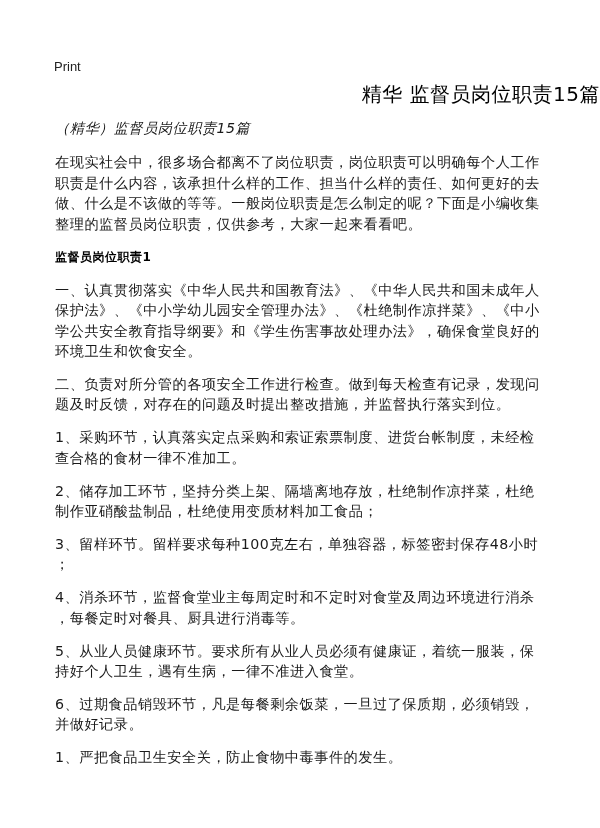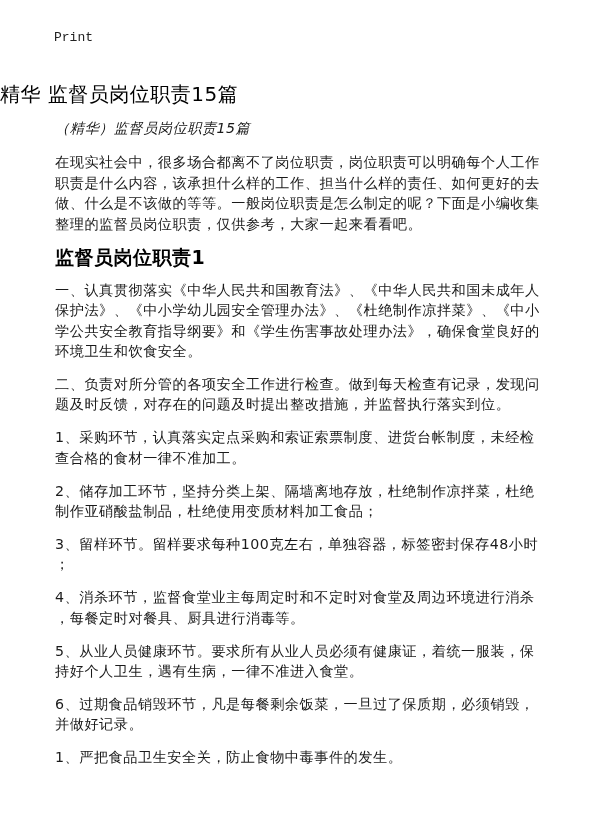--- a/index.html
+++ b/index.html
@@ -11,31 +11,31 @@
       width: 600px;
       height: 828px;
       position: relative;
       overflow: hidden;
       color: #111111;
       font-family: "DejaVu Sans", "Liberation Sans", sans-serif;
     }
     .print-label {
       position: absolute;
       left: 54px;
-      top: 30px;
-      font-family: Liberation Mono, monospace;
+      top: 59px;
+      font-family: Liberation Sans, sans-serif;
       font-size: 13px;
       color: #222;
     }
     .title {
       position: absolute;
       left: 0;
       width: 600px;
       top: 81px;
-      text-align: left;
+      text-align: right;
       font-size: 20px;
       font-weight: normal;
       color: #000;
       margin: 0;
       letter-spacing: 0.5px;
     }
     .content {
       position: absolute;
       left: 55px;
       top: 118px;
@@ -48,21 +48,21 @@
       margin: 0 0 12.5px 0;
       letter-spacing: 0.5px;
       word-break: break-all;
       line-break: anywhere;
     }
     .content p.subtitle {
       margin-bottom: 14px;
       font-style: italic;
     }
     .content h2 {
-      font-size: 19px;
+      font-size: 12px;
       font-weight: bold;
       margin: 4px 0 13px 0;
       line-height: 20.4px;
       letter-spacing: 0.5px;
       color: #000;
     }
   </style>
 </head>
 <body>
 

